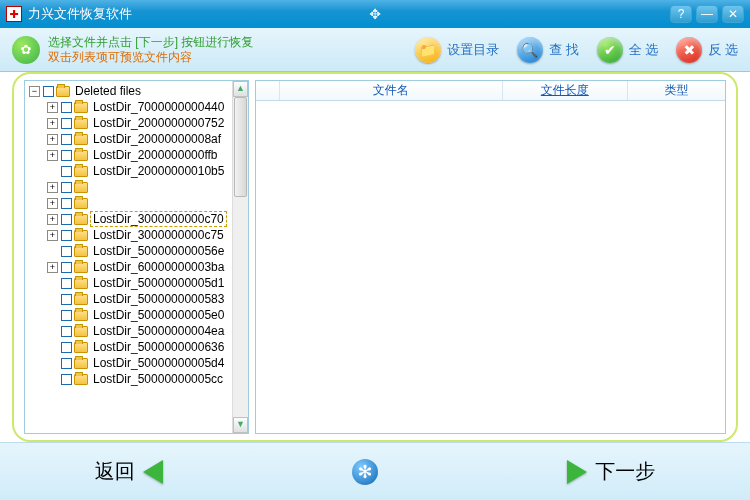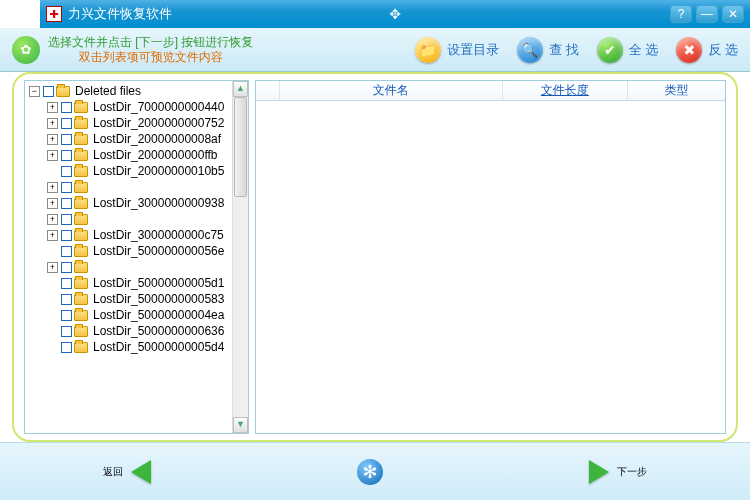--- a/index.html
+++ b/index.html
@@ -1,33 +1,33 @@
 <!DOCTYPE html>
 <html><head>
 <meta charset="utf-8">
 <style>
 * { box-sizing: border-box; margin: 0; padding: 0; font-family: "Microsoft YaHei", SimSun, Arial, sans-serif; }
 body { width: 750px; height: 500px; overflow: hidden; background: #fff; }
 
 
-.titlebar { height: 28px; background: linear-gradient(#4fb2e6, #1793d1 40%, #018fd1); display: flex; align-items: center; padding: 0 6px; color: #fff; font-size: 13px; position: relative; margin-left: 40px; }
+.titlebar { height: 28px; background: linear-gradient(#4fb2e6, #1793d1 40%, #018fd1); display: flex; align-items: center; padding: 0 6px; color: #fff; font-size: 13px; position: relative; }
 .titlebar .app-icon { width: 16px; height: 16px; background: #fff; border: 1px solid #b00; position: relative; margin-right: 6px; display: flex; align-items: center; justify-content: center; }
 .titlebar .app-icon::after { content: "✚"; color: #d00; font-size: 11px; line-height: 1; }
 .titlebar .move-handle { position: absolute; left: 50%; top: 50%; transform: translate(-50%, -50%); color: rgba(255,255,255,0.9); font-size: 14px; cursor: move; }
 .win-btns { margin-left: auto; display: flex; gap: 4px; }
 .win-btn { width: 22px; height: 18px; border: 1px solid #3fa6d3; border-radius: 4px; background: linear-gradient(#6ec5ef,#2f9ed0); color: #fff; font-size: 12px; display: flex; align-items: center; justify-content: center; cursor: pointer; }
 
 
 .toolbar { height: 44px; background: linear-gradient(#e6f5fc,#cceaf7); border-bottom: 1px solid #9cc; display: flex; align-items: center; padding: 8px 12px; }
 .tb-left { display: flex; align-items: center; gap: 8px; }
 .bulb { width: 28px; height: 28px; border-radius: 50%; background: radial-gradient(circle at 35% 30%, #9be85f, #3bb44a); display:flex;align-items:center;justify-content:center; }
 .bulb::after { content:"✿"; color:#fff; font-size:13px; }
 .hint-text { font-size: 12px; line-height: 15px; }
 .hint-text .l1 { color: #2f9c2f; }
-.hint-text .l2 { color: #e06b00; text-align: center; }
+.hint-text .l2 { color: #e06b00; }
 .tb-right { margin-left: auto; display: flex; gap: 18px; }
 .tb-btn { display: flex; align-items: center; gap: 6px; color: #2571c4; font-size: 13px; cursor: pointer; }
 .glossy-ico { width: 26px; height: 26px; border-radius: 50%; display:flex; align-items:center; justify-content:center; color:#fff; font-size:14px; box-shadow: inset 0 4px 6px rgba(255,255,255,0.5), 0 1px 2px rgba(0,0,0,0.3); }
 .ico-folder { background: radial-gradient(circle at 35% 30%, #ffe27a, #f5a500); }
 .ico-search { background: radial-gradient(circle at 35% 30%, #7fc8ff, #0d74c4); }
 .ico-check { background: radial-gradient(circle at 35% 30%, #9be85f, #1f9e2f); }
 .ico-cross { background: radial-gradient(circle at 35% 30%, #ff7d6b, #d11e10); }
 
 
 .main { position: absolute; top: 72px; left: 12px; right: 12px; height: 370px; border: 2px solid #cde86b; border-radius: 18px; background: #fff; padding: 6px 10px; display: flex; gap: 6px; }
@@ -54,21 +54,21 @@
 .list-header > div { display:flex; align-items:center; justify-content:center; border-right: 1px solid #d8e6ef; background: linear-gradient(#fff,#f2f8fc); cursor:pointer; }
 .col-sel { width: 24px; }
 .col-name { flex: 1.6; }
 .col-date { flex: 1.2; }
 .col-len { flex: 0.9; text-decoration: underline; }
 .col-type { flex: 0.7; border-right:none !important; }
 .list-body { flex: 1; }
 
 
 .footer { position: absolute; left: 0; right: 0; bottom: 0; height: 58px; background: linear-gradient(#e6f5fc,#d0ecf9); display: flex; align-items: center; justify-content: space-around; border-top:1px solid #bde; }
-.ft-btn { display: flex; align-items: center; gap: 8px; font-size: 10px; color: #000; cursor: pointer; }
+.ft-btn { display: flex; align-items: center; gap: 8px; font-size: 20px; color: #000; cursor: pointer; }
 .tri { width: 0; height: 0; }
 .tri-left { border-top: 12px solid transparent; border-bottom: 12px solid transparent; border-right: 20px solid #3cb53c; filter: drop-shadow(0 1px 1px rgba(0,0,0,.3)); }
 .tri-right { border-top: 12px solid transparent; border-bottom: 12px solid transparent; border-left: 20px solid #3cb53c; filter: drop-shadow(0 1px 1px rgba(0,0,0,.3)); }
 .gear { width: 26px; height: 26px; border-radius: 50%; background: radial-gradient(circle at 35% 30%, #7fc8ff, #0d68b4); position:relative; display:flex;align-items:center;justify-content:center; color:#fff; }
 .gear::after { content:"✻"; font-size:18px; }
 </style>
 </head>
 <body>
 
 <div class="titlebar">
@@ -151,73 +151,86 @@
         </div>
         <div class="node indent-1">
           <span class="expander">+</span>
           <span class="chk"></span>
           <span class="fld"></span>
         </div>
         <div class="node indent-1">
           <span class="expander">+</span>
           <span class="chk"></span>
           <span class="fld"></span>
-          <span class="lbl">LostDir_3000000000938</span>
         </div>
         <div class="node indent-1 sel">
           <span class="expander">+</span>
           <span class="chk"></span>
           <span class="fld"></span>
+          <span class="lbl">LostDir_3000000000c70</span>
         </div>
         <div class="node indent-1">
           <span class="expander">+</span>
           <span class="chk"></span>
           <span class="fld"></span>
           <span class="lbl">LostDir_3000000000c75</span>
         </div>
         <div class="node indent-1">
           <span class="expander empty"></span>
           <span class="chk"></span>
           <span class="fld"></span>
           <span class="lbl">LostDir_500000000056e</span>
         </div>
         <div class="node indent-1">
           <span class="expander">+</span>
           <span class="chk"></span>
           <span class="fld"></span>
+          <span class="lbl">LostDir_60000000003ba</span>
         </div>
         <div class="node indent-1 blue">
           <span class="expander empty"></span>
           <span class="chk"></span>
           <span class="fld"></span>
           <span class="lbl">LostDir_50000000005d1</span>
         </div>
         <div class="node indent-1">
           <span class="expander empty"></span>
           <span class="chk"></span>
           <span class="fld"></span>
           <span class="lbl">LostDir_5000000000583</span>
         </div>
         <div class="node indent-1 blue">
           <span class="expander empty"></span>
           <span class="chk"></span>
           <span class="fld"></span>
+          <span class="lbl">LostDir_50000000005e0</span>
+        </div>
+        <div class="node indent-1 blue">
+          <span class="expander empty"></span>
+          <span class="chk"></span>
+          <span class="fld"></span>
           <span class="lbl">LostDir_50000000004ea</span>
         </div>
         <div class="node indent-1">
           <span class="expander empty"></span>
           <span class="chk"></span>
           <span class="fld"></span>
           <span class="lbl">LostDir_5000000000636</span>
         </div>
         <div class="node indent-1 blue">
           <span class="expander empty"></span>
           <span class="chk"></span>
           <span class="fld"></span>
           <span class="lbl">LostDir_50000000005d4</span>
+        </div>
+        <div class="node indent-1">
+          <span class="expander empty"></span>
+          <span class="chk"></span>
+          <span class="fld"></span>
+          <span class="lbl">LostDir_50000000005cc</span>
         </div>
       </div>
     <div class="tree-scroll">
       <div class="arrow">▲</div>
       <div class="track">
           <div class="thumb"></div>
         </div>
       <div class="arrow" style="position:absolute;bottom:0;left:0;right:0">▼</div>
     </div>
   </div>

